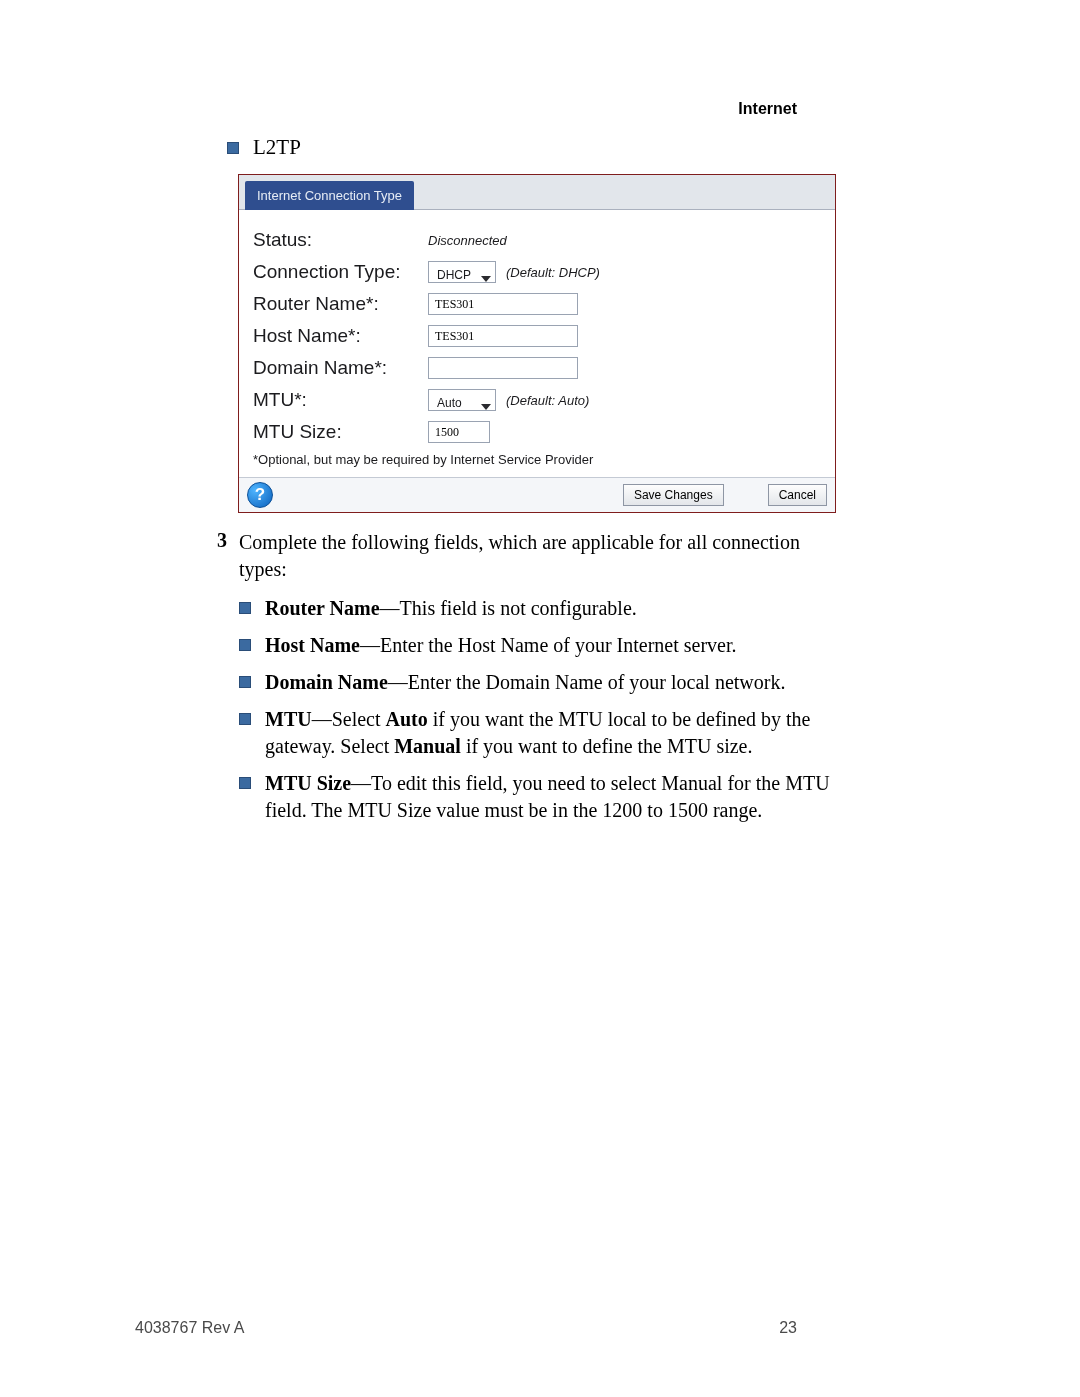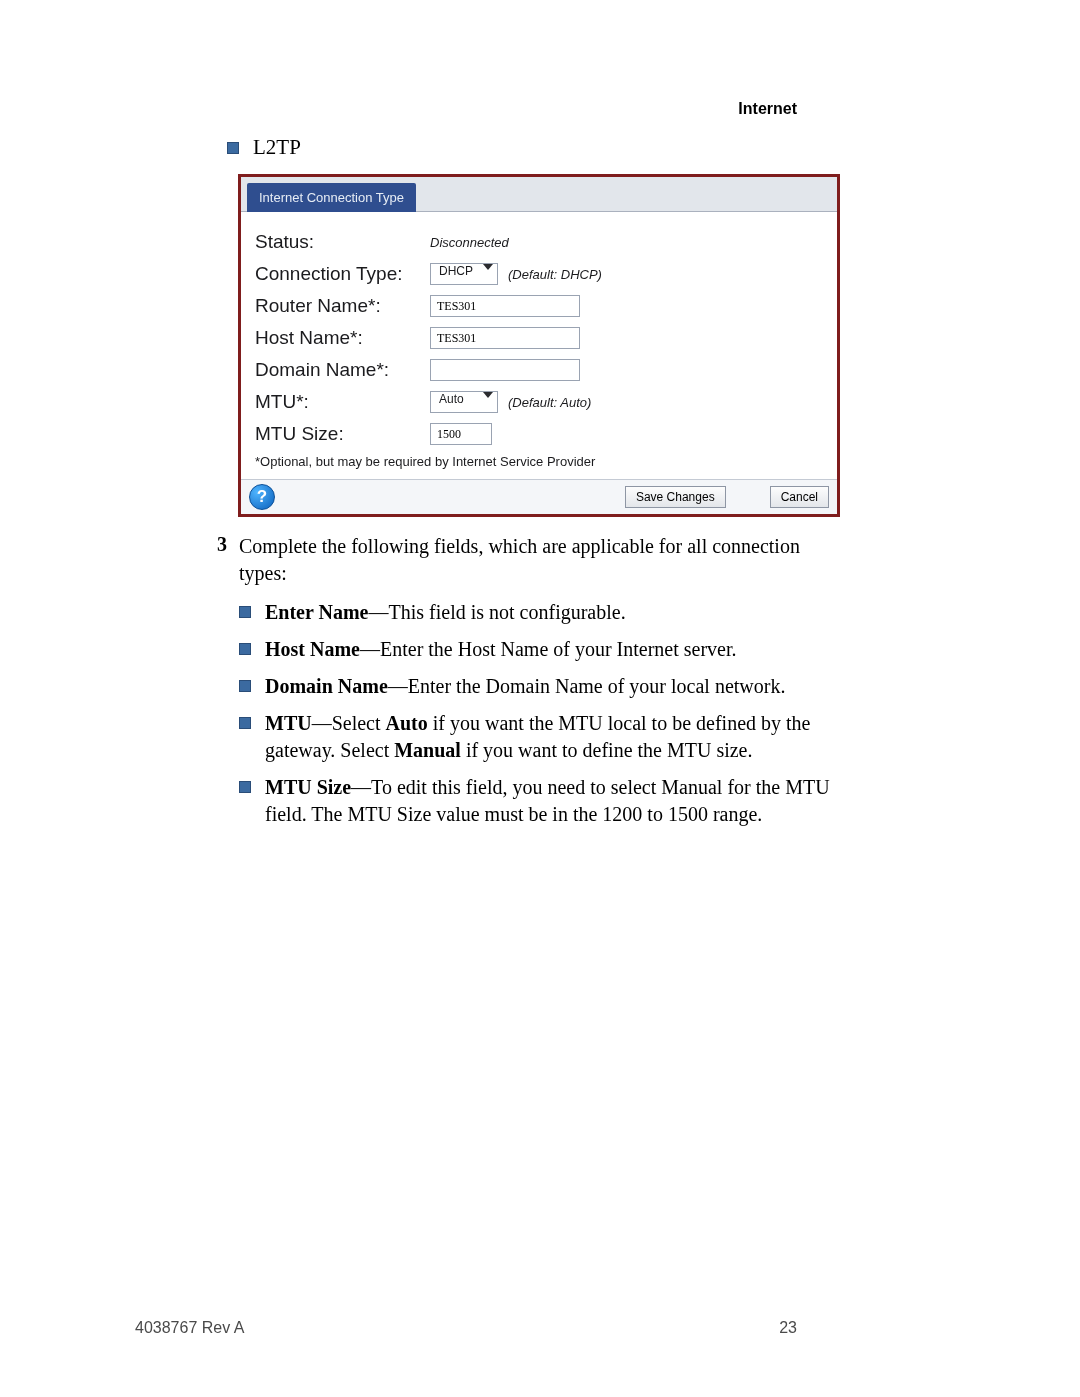--- a/index.html
+++ b/index.html
@@ -42,21 +42,21 @@
     margin-right: 14px;
   }
   .bullet-text {
     font-size: 21px;
     font-family: 'Book Antiqua', Palatino, Georgia, serif;
   }
   
   .screenshot {
     width: 596px;
     margin: 14px 0 16px 11px;
-    border: 3px solid #7f1d1d;
+    border: 1px solid #7f1d1d;
     font-family: Tahoma, Verdana, Arial, sans-serif;
     font-size: 13px;
     color: #1b1b1e;
     background: #fff;
   }
   .tab-strip {
     background: #e2e6eb;
     display: flex;
     align-items: flex-end;
     height: 34px;
@@ -84,21 +84,21 @@
   .form-label {
     width: 175px;
     font-size: 19px;
   }
   .form-value-italic {
     font-style: italic;
     font-size: 13px;
   }
   .select-box {
     display: inline-flex;
-    align-items: flex-start;
+    align-items: flex-end;
     justify-content: space-between;
     background: #fff;
     border: 1px solid #9aa3b2;
     height: 22px;
     padding: 0 4px 0 8px;
     font-size: 12px;
     min-width: 68px;
     box-sizing: border-box;
   }
   .chev-down {
@@ -291,21 +291,21 @@
     <div class="step-row">
       <div class="step-num">3</div>
       <div style="flex:1">
         <div class="step-text">Complete the following fields, which are applicable for all connection types:</div>
 
         <div class="sub-bullets">
 
           <div class="sub-bullet">
             <div class="sq"></div>
             <div class="txt">
-              <span class="bold">Enter Name</span><span>—This field is not configurable.</span>
+              <span class="bold">Router Name</span><span>—This field is not configurable.</span>
             </div>
           </div>
 
           <div class="sub-bullet">
             <div class="sq"></div>
             <div class="txt">
               <span class="bold">Host Name</span><span>—Enter the Host Name of your Internet server.</span>
             </div>
           </div>
 

